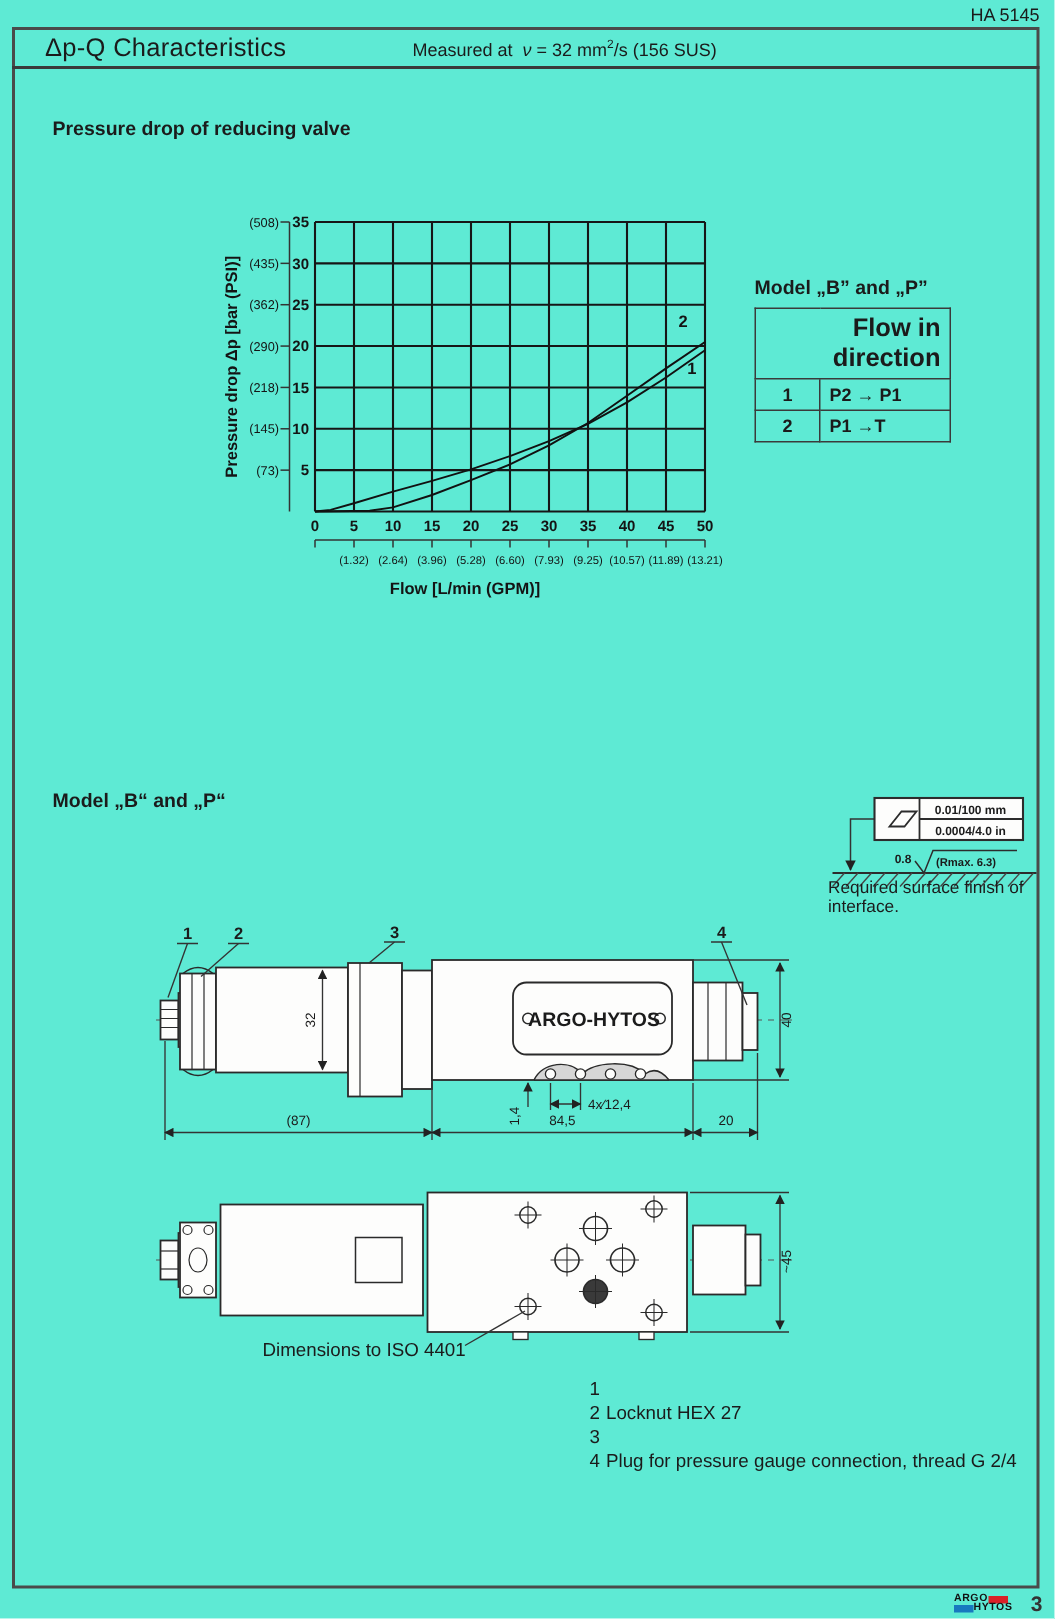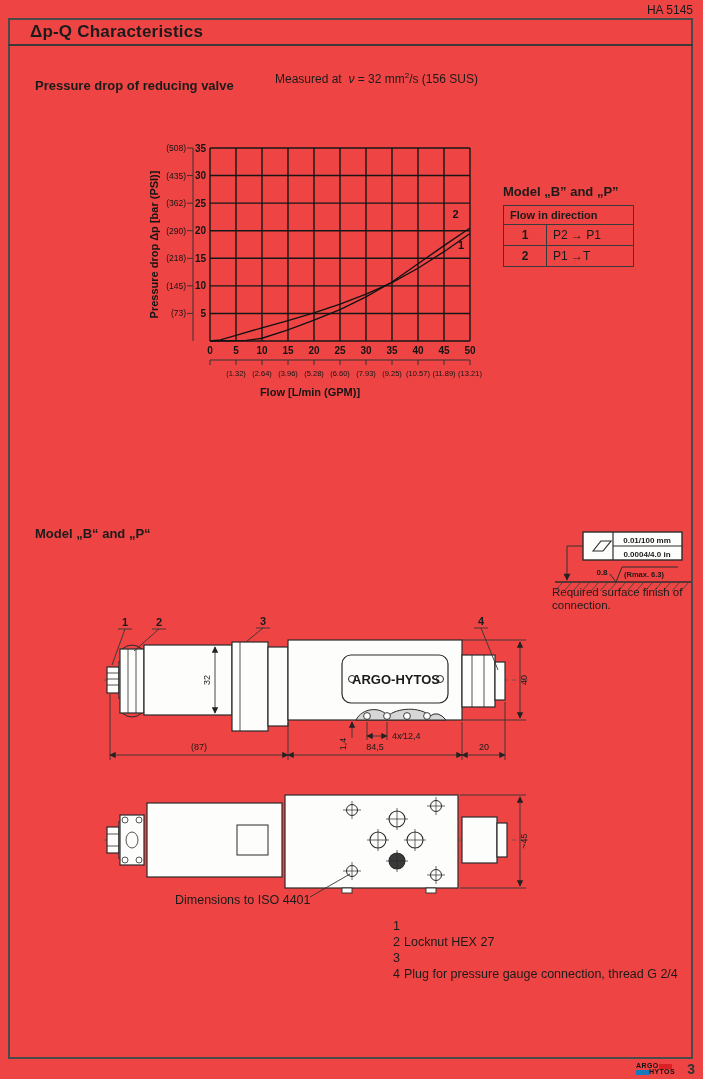--- a/index.html
+++ b/index.html
@@ -1,39 +1,39 @@
 <!DOCTYPE html>
 <html><head>
 <meta charset="utf-8">
 <style>
   html,body{margin:0;padding:0;background:#ffffff;}
-  .page{position:relative;width:703px;height:1079px;background:#ef4444;
+  .page{position:relative;width:703px;height:1079px;background:#5eead4;
         font-family:"Liberation Sans",sans-serif;color:#1b1b1b;overflow:hidden;}
   .abs{position:absolute;}
   
   .doc-num{top:3px;right:10px;font-size:12px;}
   
   .outer-frame{left:8px;top:18px;width:685px;height:1041px;border:2px solid #4a4a4a;box-sizing:border-box;}
   
   .band1{left:8px;top:18px;width:685px;height:28px;border-bottom:2px solid #3a3a3a;box-sizing:border-box;}
   .band2{left:8px;top:487px;width:685px;height:31px;border-top:2px solid #3a3a3a;border-bottom:2px solid #3a3a3a;box-sizing:border-box;}
-  .band-title{position:absolute;left:22px;top:4px;font-size:17px;font-weight:bold;letter-spacing:.2px;}
-  .band-note{position:absolute;font-size:12px;top:8px;margin-top:46px;}
+  .band-title{position:absolute;left:22px;top:4px;font-size:17px;font-weight:normal;letter-spacing:.2px;}
+  .band-note{position:absolute;font-size:12px;top:8px;}
   .band1 .band-note{left:267px;top:7px;}
   .band2 .band-note{left:322px;}
   sup{font-size:8px;}
   .sub-head{font-size:13px;font-weight:bold;}
   
   .legend{left:503px;top:184px;width:140px;}
   .legend-title{font-size:13px;font-weight:bold;margin-bottom:6px;}
   table.flow{border-collapse:collapse;font-size:12px;}
   table.flow th,table.flow td{border:1.6px solid #3a3a3a;padding:3px 6px;}
-  table.flow th{text-align:left;font-size:11px;}
+  table.flow th{text-align:right;font-size:17px;}
   td.n{width:30px;text-align:center;font-weight:bold;}
-  td.d{width:74px;font-weight:normal;}
+  td.d{width:74px;font-weight:bold;}
   
   .notes{left:393px;top:918px;width:300px;font-size:12.5px;line-height:1.28;}
   .note-item{display:flex;}
   .note-num{width:11px;flex:0 0 11px;}
   .note-txt{white-space:pre-line;}
   
   .surface-caption{left:552px;top:586px;width:150px;font-size:11.5px;line-height:1.15;}
   
   .footer{left:0;top:1061px;width:703px;height:18px;}
   .logo{position:absolute;right:28px;top:2px;font-weight:bold;font-size:7px;line-height:6px;letter-spacing:.4px;color:#111;}
@@ -194,21 +194,21 @@
         <line x1="81" y1="57" x2="73" y2="66"></line>
         <line x1="90" y1="57" x2="82" y2="66"></line>
       <line x1="99" y1="57" x2="91" y2="66"></line>
         <line x1="108" y1="57" x2="100" y2="66"></line>
         <line x1="117" y1="57" x2="109" y2="66"></line>
       <line x1="126" y1="57" x2="118" y2="66"></line>
         <line x1="135" y1="57" x2="127" y2="66"></line>
         <line x1="144" y1="57" x2="136" y2="66"></line>
     </g>
   </svg>
-  <div class="abs surface-caption">Required surface finish of connection.</div>
+  <div class="abs surface-caption">Required surface finish of interface.</div>
 
   <svg class="abs" style="left:90px;top:598px" width="440" height="177" viewBox="0 0 440 177">
     <defs>
       <marker id="arrA" viewBox="0 0 10 10" refX="9" refY="5" markerWidth="9" markerHeight="7" orient="auto-start-reverse">
         <path d="M0,0 L10,5 L0,10 z" fill="#222"></path>
       </marker>
     </defs>
     <g stroke="#2a2a2a" fill="none" stroke-width="1.2">
 
       <line x1="14" y1="82" x2="438" y2="82" stroke="#555" stroke-width="0.8" stroke-dasharray="14 4 4 4"></line>

